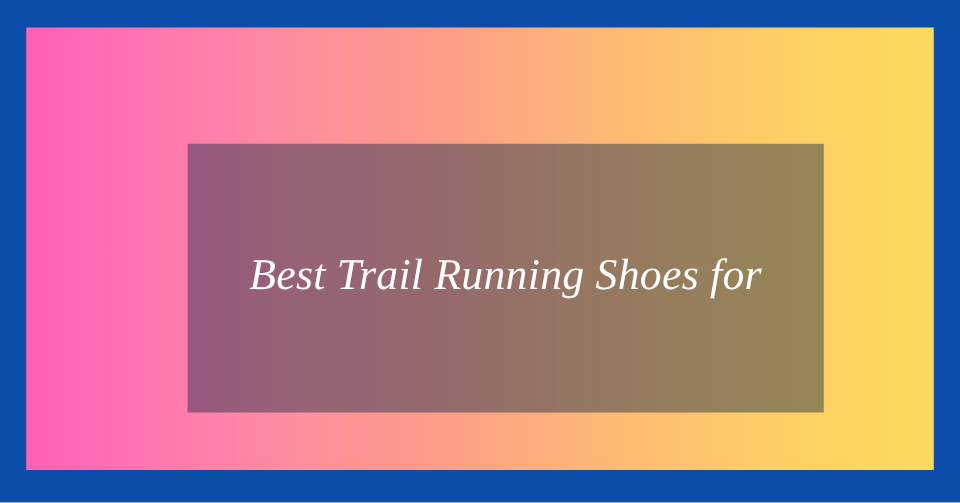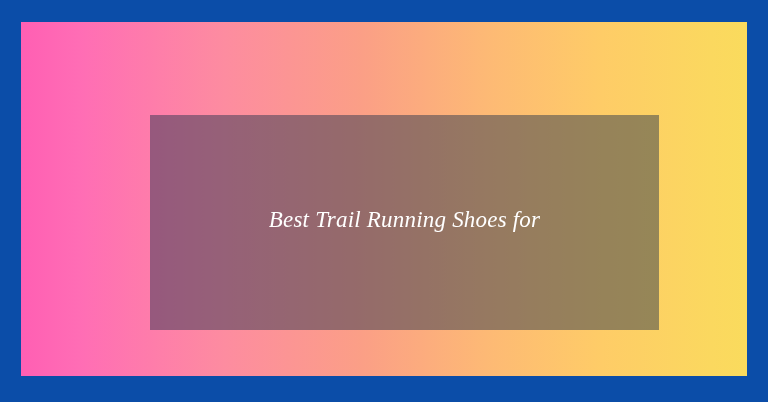--- a/index.html
+++ b/index.html
@@ -60,21 +60,21 @@
     padding: 4px 26px 10px 26px;
   }
 
   .headline {
     margin: 0;
     width: 100%;
     text-align: center;
     color: #ffffff;
     font-style: italic;
     font-weight: 400;
-    font-size: 23px;
+    font-size: 35px;
     line-height: 45px;
     letter-spacing: 0.2px;
     text-rendering: optimizeLegibility;
   }
 
   .headline-line {
     display: block;
     white-space: nowrap;
   }
 </style>

